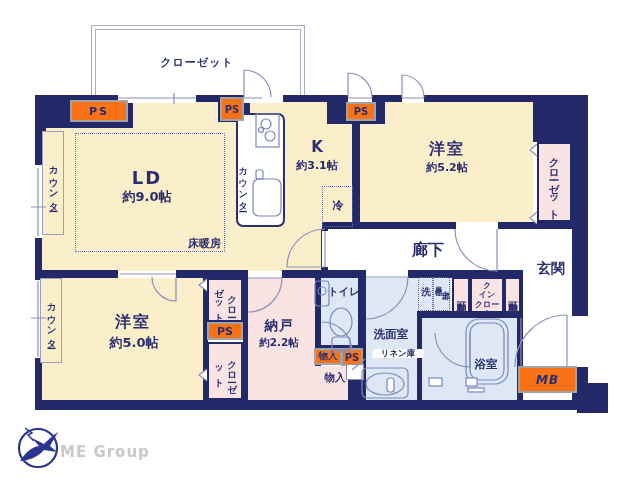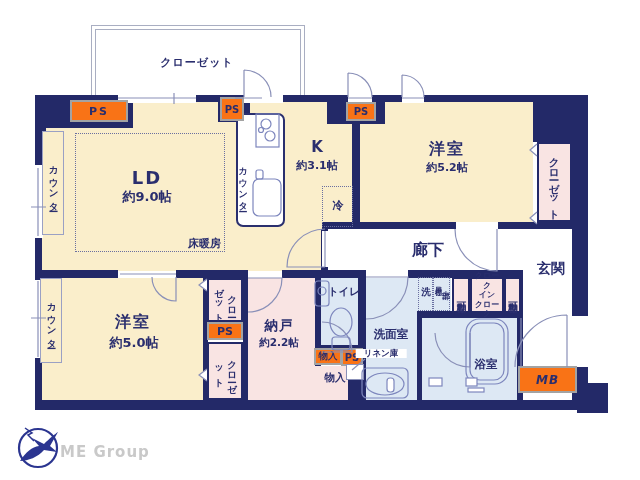--- a/index.html
+++ b/index.html
@@ -221,21 +221,21 @@
   <span class="lbl ctr" style="left:551px;top:261px;font-size:14px;">玄関</span>
 
   <span class="lbl ctr" style="left:133px;top:314px;font-size:16px;letter-spacing:2px;">洋室</span>
   <span class="lbl ctr" style="left:134px;top:336px;font-size:13px;">約5.0帖</span>
 
   <span class="lbl ctr" style="left:279px;top:319px;font-size:13.5px;letter-spacing:1px;">納戸</span>
   <span class="lbl ctr" style="left:279px;top:337px;font-size:10.5px;">約2.2帖</span>
 
   <span class="lbl ctr" style="left:344px;top:286px;font-size:10.5px;">トイレ</span>
   <span class="lbl ctr" style="left:335px;top:372px;font-size:10.5px;">物入</span>
-  <span class="lbl ctr" style="left:381px;top:349px;font-size:8.5px;background:#fff;padding:0 8px;text-align:right;">リネン庫</span>
+  <span class="lbl ctr" style="left:398px;top:349px;font-size:8.5px;background:#fff;padding:0 8px;text-align:right;">リネン庫</span>
 
   <span class="lbl ctr" style="left:391px;top:329px;font-size:11.5px;">洗面室</span>
   <span class="lbl ctr" style="left:426px;top:287px;font-size:9.5px;">洗</span>
   <span class="lbl vt" style="left:434px;top:281px;font-size:7px;">吊戸棚</span>
   <span class="lbl vt" style="left:441px;top:284px;font-size:8px;">上部</span>
 
   <span class="lbl ctr" style="left:443px;top:359px;font-size:11.5px;margin-left:43px;">浴室</span>
 
   <span class="lbl" style="left:60px;top:445px;font-size:15px;color:#c9c9c9;font-weight:bold;letter-spacing:1px;">ME Group</span>
 </div>

